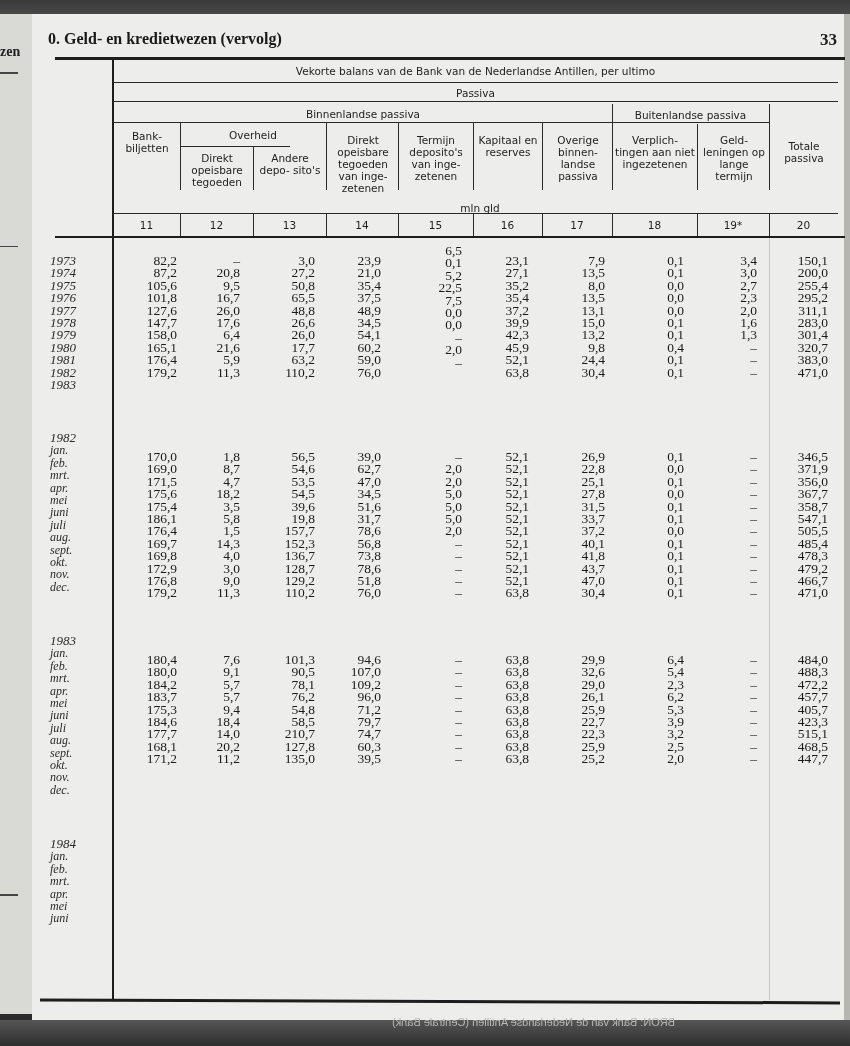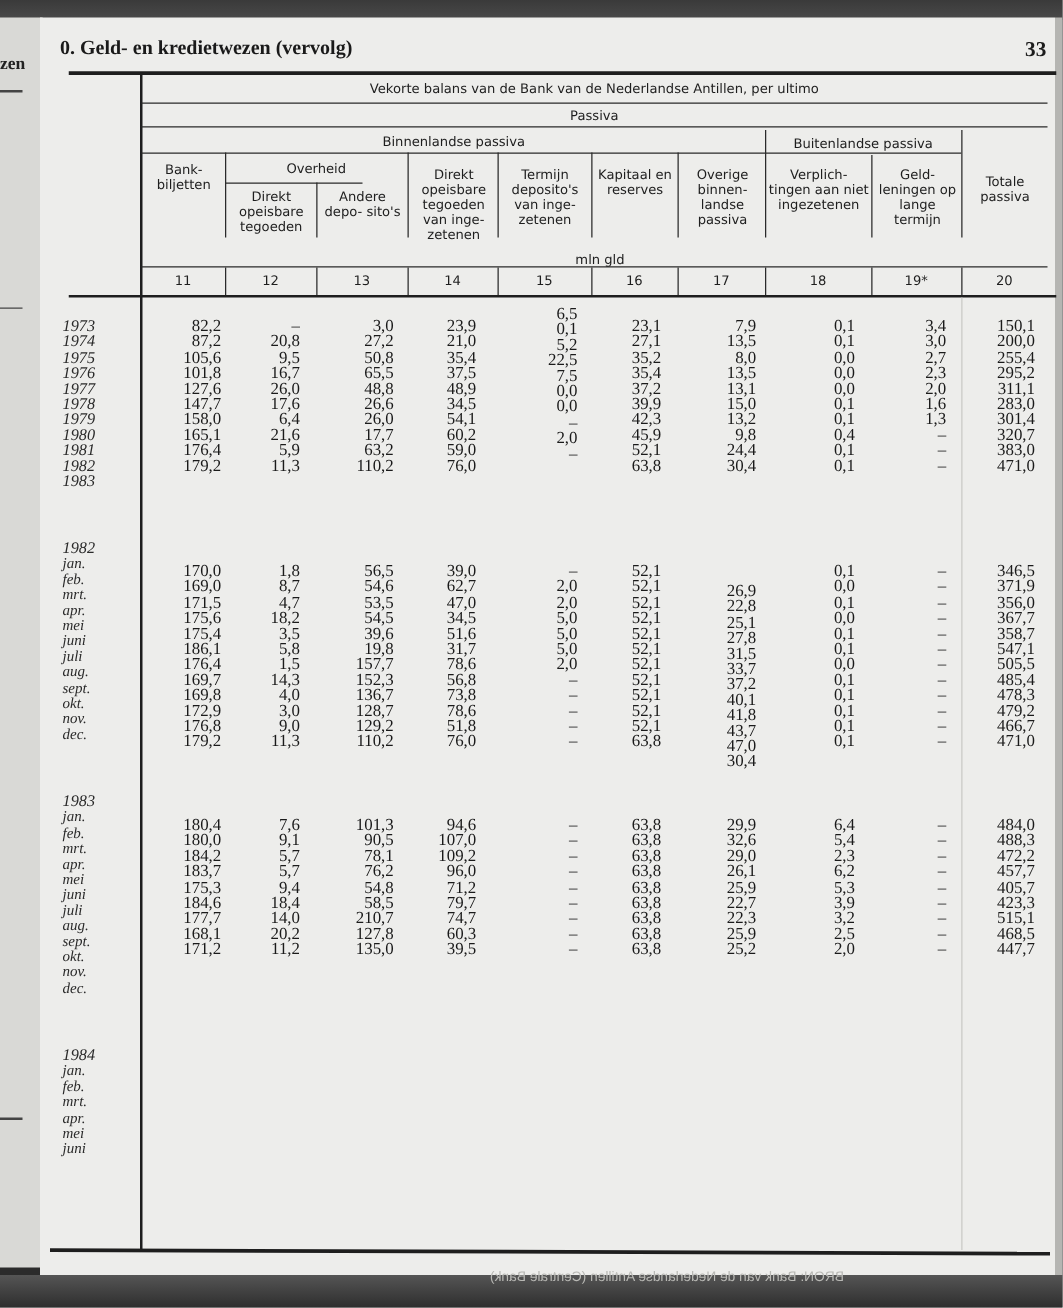--- a/index.html
+++ b/index.html
@@ -374,21 +374,21 @@
       <div>52,1</div>
       <div>52,1</div>
       <div>52,1</div>
       <div>52,1</div>
       <div>52,1</div>
       <div>52,1</div>
       <div>52,1</div>
       <div>52,1</div>
       <div>63,8</div>
     </div>
-    <div class="col" style="top: 451px; right: 245px; margin-top: 16px;">
+    <div class="col" style="top: 451px; right: 245px;">
       <div>26,9</div>
       <div>22,8</div>
       <div>25,1</div>
       <div>27,8</div>
       <div>31,5</div>
       <div>33,7</div>
       <div>37,2</div>
       <div>40,1</div>
       <div>41,8</div>
       <div>43,7</div>

